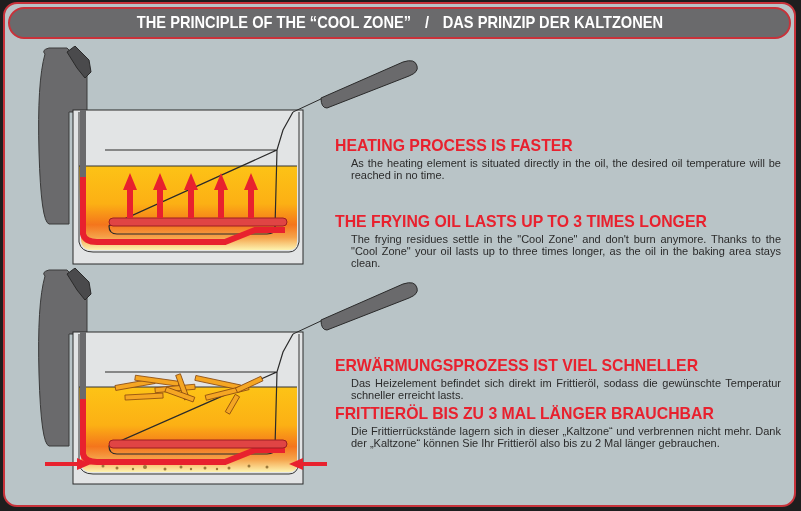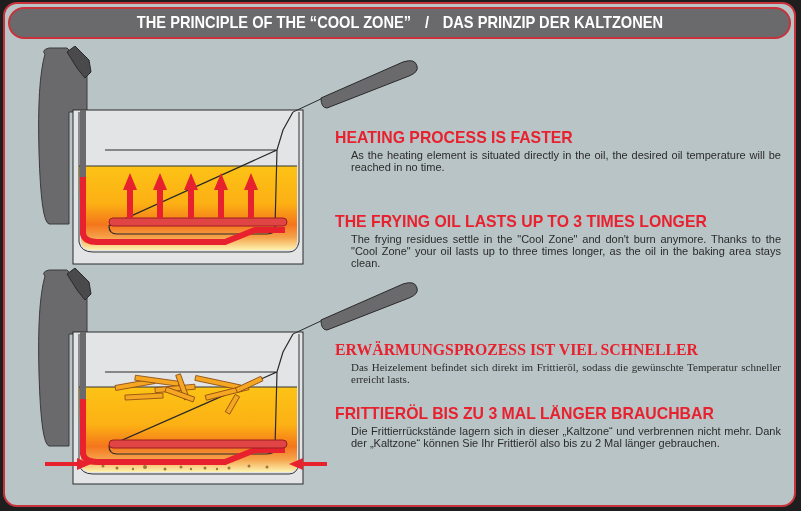--- a/index.html
+++ b/index.html
@@ -115,29 +115,29 @@
     <line x1="78" y1="330" x2="78" y2="397" stroke="#6a6a6c" stroke-width="6"></line>
 
     <g fill="#e8212e">
       <rect x="40" y="460" width="36" height="4"></rect>
       <path d="M72 456 L86 462 L72 468 Z"></path>
       <rect x="296" y="460" width="26" height="4"></rect>
       <path d="M298 456 L284 462 L298 468 Z"></path>
     </g>
   </svg>
 
-  <div class="text-block" style="top:124px;">
+  <div class="text-block" style="top:132px;">
     <p class="heading">HEATING PROCESS IS FASTER</p>
     <p class="body">As the heating element is situated directly in the oil, the desired oil temperature will be reached in no time.</p>
   </div>
   <div class="text-block" style="top:208px;">
     <p class="heading">THE FRYING OIL LASTS UP TO 3 TIMES LONGER</p>
     <p class="body">The frying residues settle in the "Cool Zone" and don't burn anymore. Thanks to the "Cool Zone" your oil lasts up to three times longer, as the oil in the baking area stays clean.</p>
   </div>
-  <div class="text-block" style="top:336px;font-family:Liberation Serif, serif;">
+  <div class="text-block" style="top:352px;">
     <p class="heading">ERWÄRMUNGSPROZESS IST VIEL SCHNELLER</p>
     <p class="body">Das Heizelement befindet sich direkt im Frittieröl, sodass die gewünschte Temperatur schneller erreicht lasts.</p>
   </div>
   <div class="text-block" style="top:400px;">
     <p class="heading">FRITTIERÖL BIS ZU 3 MAL LÄNGER BRAUCHBAR</p>
     <p class="body">Die Frittierrückstände lagern sich in dieser „Kaltzone“ und verbrennen nicht mehr. Dank der „Kaltzone“ können Sie Ihr Frittieröl also bis zu 2 Mal länger gebrauchen.</p>
   </div>
 </div>
 
 </body></html>

